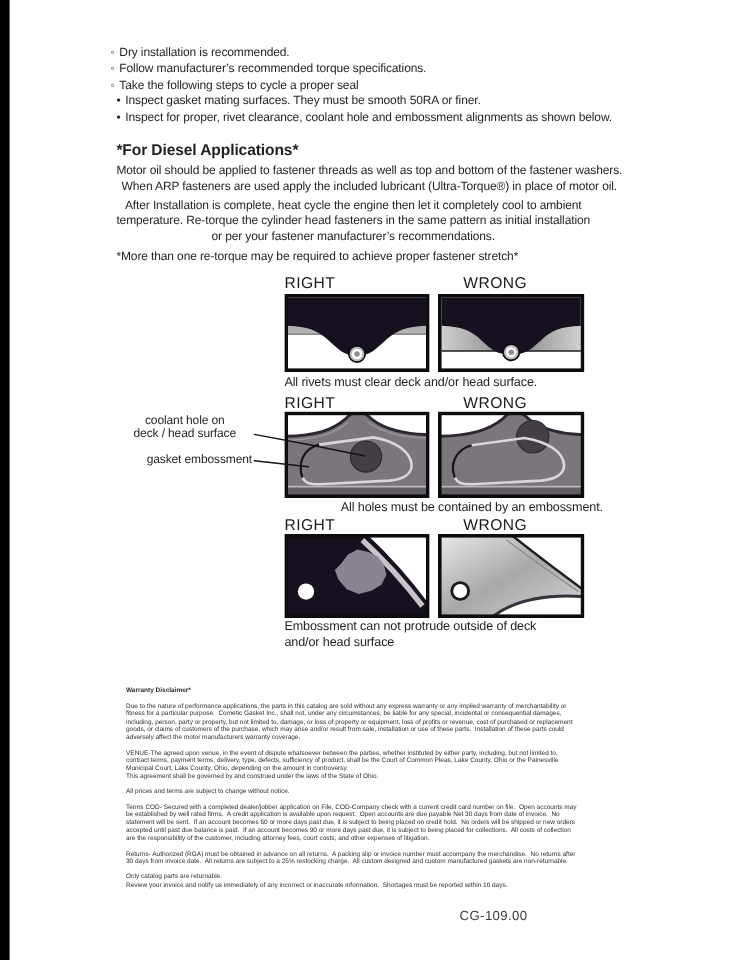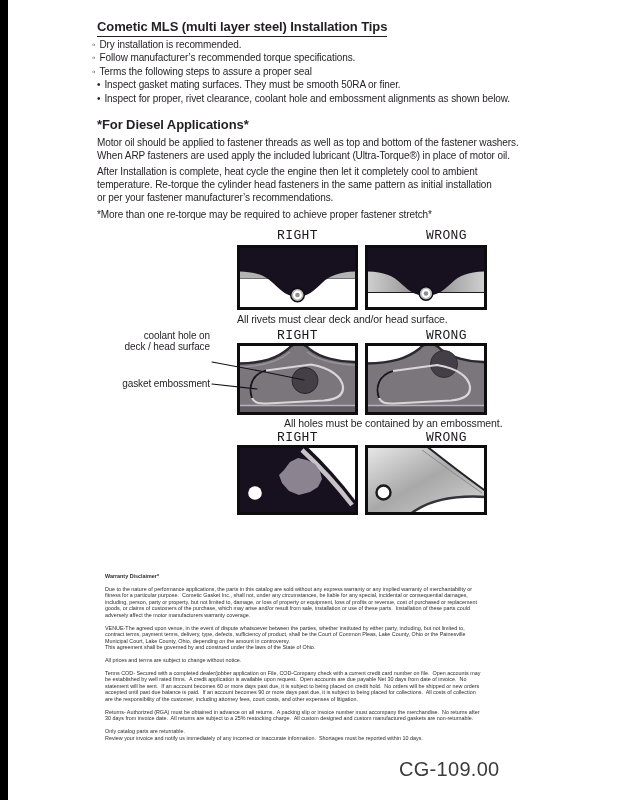--- a/index.html
+++ b/index.html
@@ -14,58 +14,57 @@
     letter-spacing:-0.1px; border-bottom:1.6px solid #221e24; padding-bottom:2px;
   }
 
   .bullets { position:absolute; left:92px; top:38px; font-size:10px; letter-spacing:-0.1px; }
   .b-item { line-height:13.4px; white-space:nowrap; }
   .b-item::before { content:"◦"; margin-right:4px; font-size:10px; }
   .b-sub { margin-left:5px; }
   .b-sub::before { content:"•"; margin-right:4px; font-size:10px; }
 
   .diesel-h { position:absolute; left:97px; top:117px; font-size:13px; font-weight:bold; letter-spacing:-0.1px; }
-  .body-para { position:absolute; left:97px; font-size:10px; line-height:13.2px; white-space:pre-line; letter-spacing:-0.1px; }
+  .body-para { position:absolute; left:97px; font-size:10px; line-height:13.2px; white-space:pre-line; letter-spacing:-0.1px;text-align:center; }
   .d-para1 { top:136px; }
   .d-para2 { top:165px; }
   .d-note  { top:208px; }
 
-  .dlabel { position:absolute; width:121px; text-align:center; font-size:13px; letter-spacing:0.4px; color:#1c171e;font-family:Liberation Mono, monospace; }
+  .dlabel { position:absolute; width:121px; text-align:left; font-size:13px; letter-spacing:0.4px; color:#1c171e; }
   .dl-right { left:237px; }
   .dl-wrong { left:386px; }
   .row1 { top:228px; } .row2 { top:328px; } .row3 { top:430px; }
 
   .dbox { position:absolute; }
   .dcap { position:absolute; left:237px; font-size:10.5px; letter-spacing:-0.1px; white-space:pre-line; line-height:12.5px; }
   .cap1 { top:313px;text-align:center; } .cap2 { top:417px;margin-left:47px; } .cap3 { top:516px; }
 
   .ptr-label { position:absolute; left:98px; width:112px; text-align:right;
     font-size:10px; line-height:11px; white-space:pre-line; letter-spacing:-0.1px; }
-  .lab-coolant { top:330px; }
+  .lab-coolant { top:345px;text-align:center; }
   .lab-emboss  { top:378px; }
   .leaders { position:absolute; left:110px; top:350px; z-index:6; }
 
   .disc { position:absolute; left:105px; top:573px; color:#2d2d2d; }
   .disc-h { font-size:5.9px; font-weight:bold; margin:0 0 8px 0; }
   .disc p { margin:0 0 6.5px 0; font-size:5.4px; line-height:6.45px; white-space:pre; }
 
-  .doc-code { position:absolute; left:383px; top:758px; font-size:20px; color:#3c3c3c; letter-spacing:0.3px;margin-left:16px; }
+  .doc-code { position:absolute; left:383px; top:758px; font-size:11px; color:#3c3c3c; letter-spacing:0.3px; }
 </style>
 </head>
 <body>
 
 <div class="page">
   <div class="leftbar"></div>
 
-  <div class="title">Cometic MLS (multi layer steel) Installation Tips</div>
 
   <div class="bullets">
     <div class="b-item">Dry installation is recommended.</div>
     <div class="b-item">Follow manufacturer’s recommended torque specifications.</div>
-    <div class="b-item">Terms the following steps to assure a proper seal</div>
+    <div class="b-item">Take the following steps to cycle a proper seal</div>
     <div class="b-item b-sub">Inspect gasket mating surfaces.  They must be smooth 50RA or finer.</div>
     <div class="b-item b-sub">Inspect for proper, rivet clearance, coolant hole and embossment alignments as shown below.</div>
   </div>
 
   <div class="diesel-h">*For Diesel Applications*</div>
   <div class="body-para d-para1">Motor oil should be applied to fastener threads as well as top and bottom of the fastener washers.
 When ARP fasteners are used apply the included lubricant (Ultra-Torque®) in place of motor oil.</div>
   <div class="body-para d-para2">After Installation is complete, heat cycle the engine then let it completely cool to ambient
 temperature. Re-torque the cylinder head fasteners in the same pattern as initial installation
 or per your fastener manufacturer’s recommendations.</div>
@@ -175,20 +174,22 @@
     </defs>
     <rect x="0" y="0" width="122" height="70" fill="#ffffff"></rect>
     <path d="M1.5,1.5 H62 Q93,26 120.5,46 V52 Q72,49 46,68.5 H1.5 Z" fill="url(#silver3)"></path>
     <path d="M62,1.5 Q93,26 120.5,46" fill="none" stroke="#23202a" stroke-width="2"></path>
     <path d="M46,68.5 Q72,49 120.5,52" fill="none" stroke="#35323a" stroke-width="2.5"></path>
     <path d="M57,5 Q88,28 117,48" fill="none" stroke="#8a8a8a" stroke-width="1"></path>
     <circle cx="18.5" cy="47.5" r="7" fill="#ffffff" stroke="#1b1b1b" stroke-width="2.4"></circle>
     <rect x="1.5" y="1.5" width="119" height="67" fill="none" stroke="#0d0d0d" stroke-width="3"></rect>
   </svg>
 
+  <div class="dcap cap3">Embossment can not protrude outside of deck
+and/or head surface</div>
 
   <div class="disc">
     <p class="disc-h">Warranty Disclaimer*</p>
     <p>Due to the nature of performance applications, the parts in this catalog are sold without any express warranty or any implied warranty of merchantability or
 fitness for a particular purpose.  Cometic Gasket Inc., shall not, under any circumstances, be liable for any special, incidental or consequential damages,
 including, person, party or property, but not limited to, damage, or loss of property or equipment, loss of profits or revenue, cost of purchased or replacement
 goods, or claims of customers of the purchase, which may arise and/or result from sale, installation or use of these parts.  Installation of these parts could
 adversely affect the motor manufacturers warranty coverage.</p>
     <p>VENUE-The agreed upon venue, in the event of dispute whatsoever between the parties, whether instituted by either party, including, but not limited to,
 contract terms, payment terms, delivery, type, defects, sufficiency of product, shall be the Court of Common Pleas, Lake County, Ohio or the Painesville

